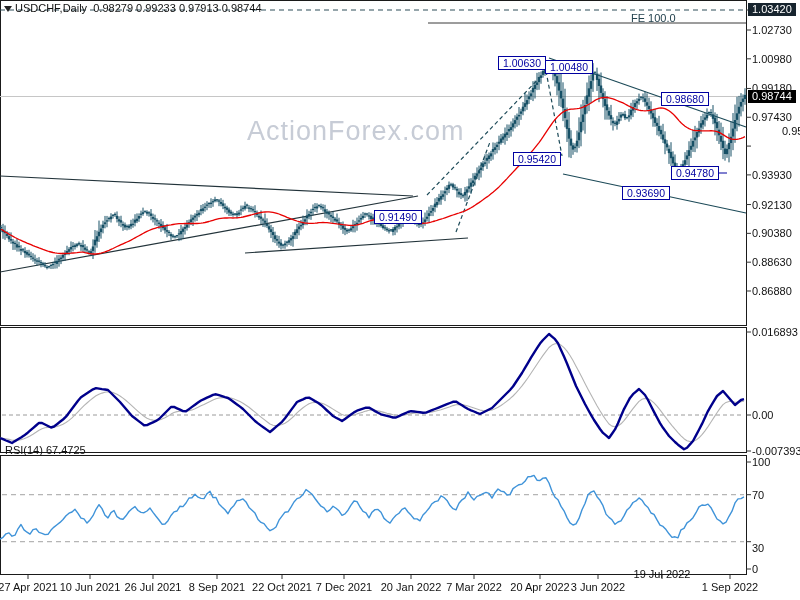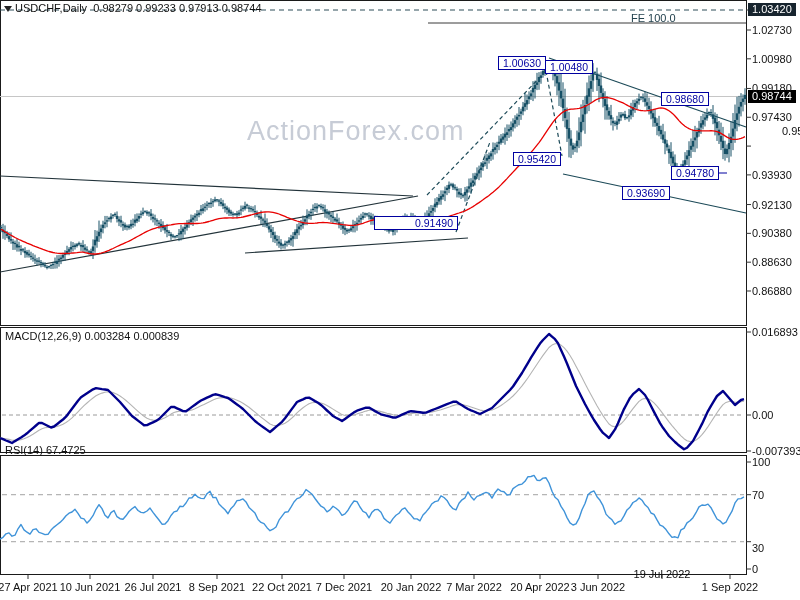--- a/index.html
+++ b/index.html
@@ -844,23 +844,22 @@
 <div class="abs axis-label pl" style="left: 752px; top: 227.359px;">0.90380</div>
 <div class="abs axis-label pl" style="left: 752px; top: 256.175px;">0.88630</div>
 <div class="abs axis-label pl" style="left: 752px; top: 284.991px;">0.86880</div>
 
 <div class="abs tag tg" style="left: 498px; top: 56px;">1.00630</div>
 <div class="abs tag tg" style="left: 545px; top: 60px;">1.00480</div>
 <div class="abs tag tg" style="left: 661px; top: 92px;">0.98680</div>
 <div class="abs tag tg" style="left: 513px; top: 152px;">0.95420</div>
 <div class="abs tag tg" style="left: 671px; top: 166px;">0.94780</div>
 <div class="abs tag tg" style="left: 622px; top: 186px;">0.93690</div>
-<div class="abs tag tg" style="left: 374px; top: 216px; padding-left: 36px;">0.91490</div>
+<div class="abs tag tg" style="left: 374px; top: 210px;">0.91490</div>
 
-<div class="abs ind-label" style="left:5px;top:330px;">MACD(12,26,9) 0.003284 0.000839</div>
 <div class="abs axis-label ml" style="left: 752px; top: 326px;">0.016893</div>
 <div class="abs axis-label ml" style="left: 752px; top: 409px;">0.00</div>
 <div class="abs axis-label ml" style="left: 752px; top: 445px;">-0.007393</div>
 <div class="abs ind-label" style="left:5px;top:444px;">RSI(14) 67.4725</div>
 <div class="abs axis-label rl" style="left: 752px; top: 456px;">100</div>
 <div class="abs axis-label rl" style="left: 752px; top: 488.7px;">70</div>
 <div class="abs axis-label rl" style="left: 752px; top: 535.7px; margin-top: 6px;">30</div>
 <div class="abs axis-label rl" style="left: 752px; top: 563px;">0</div>
 
 <div class="abs date-label dl" style="left: 28px; top: 581px;">27 Apr 2021</div>

